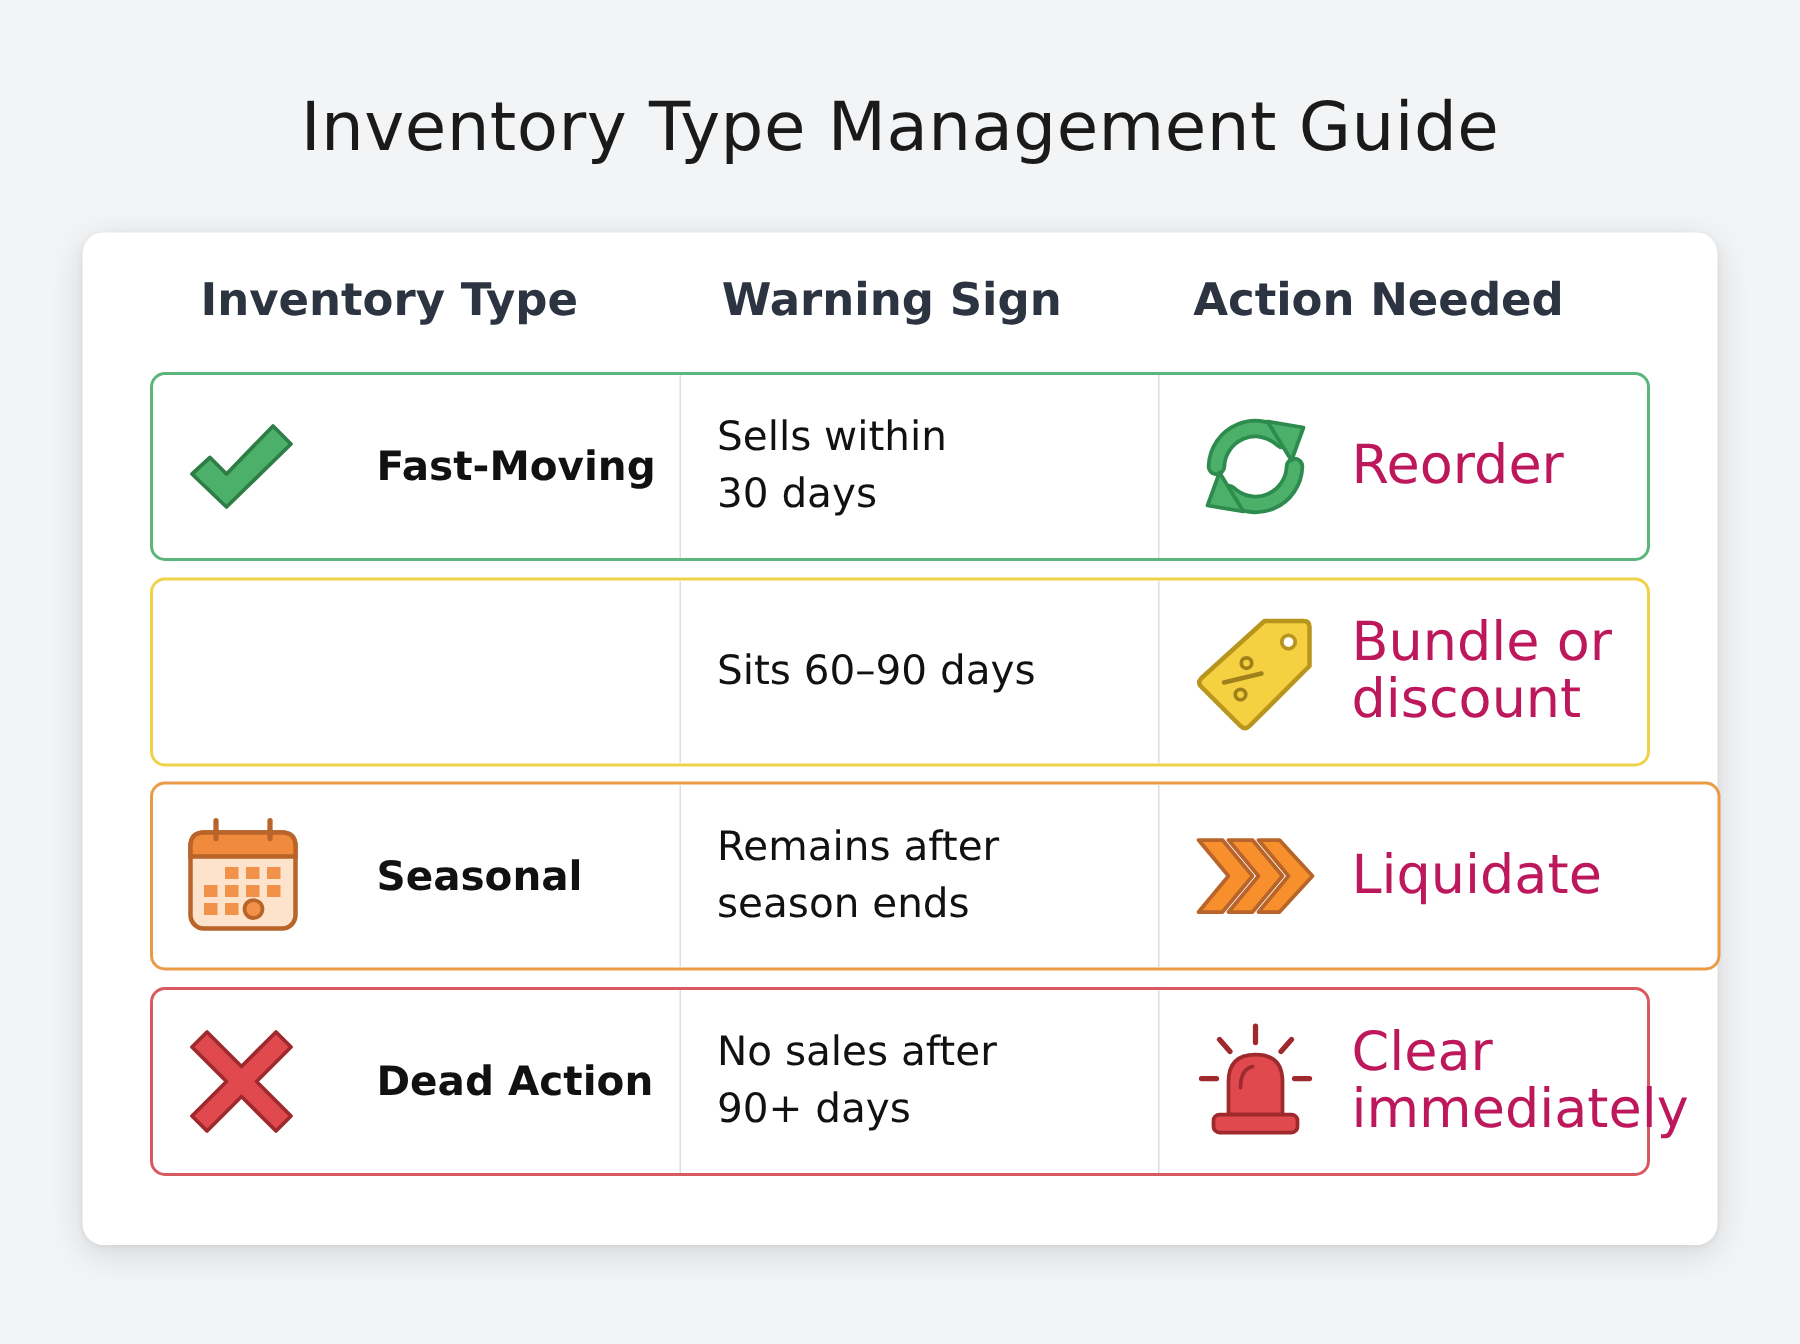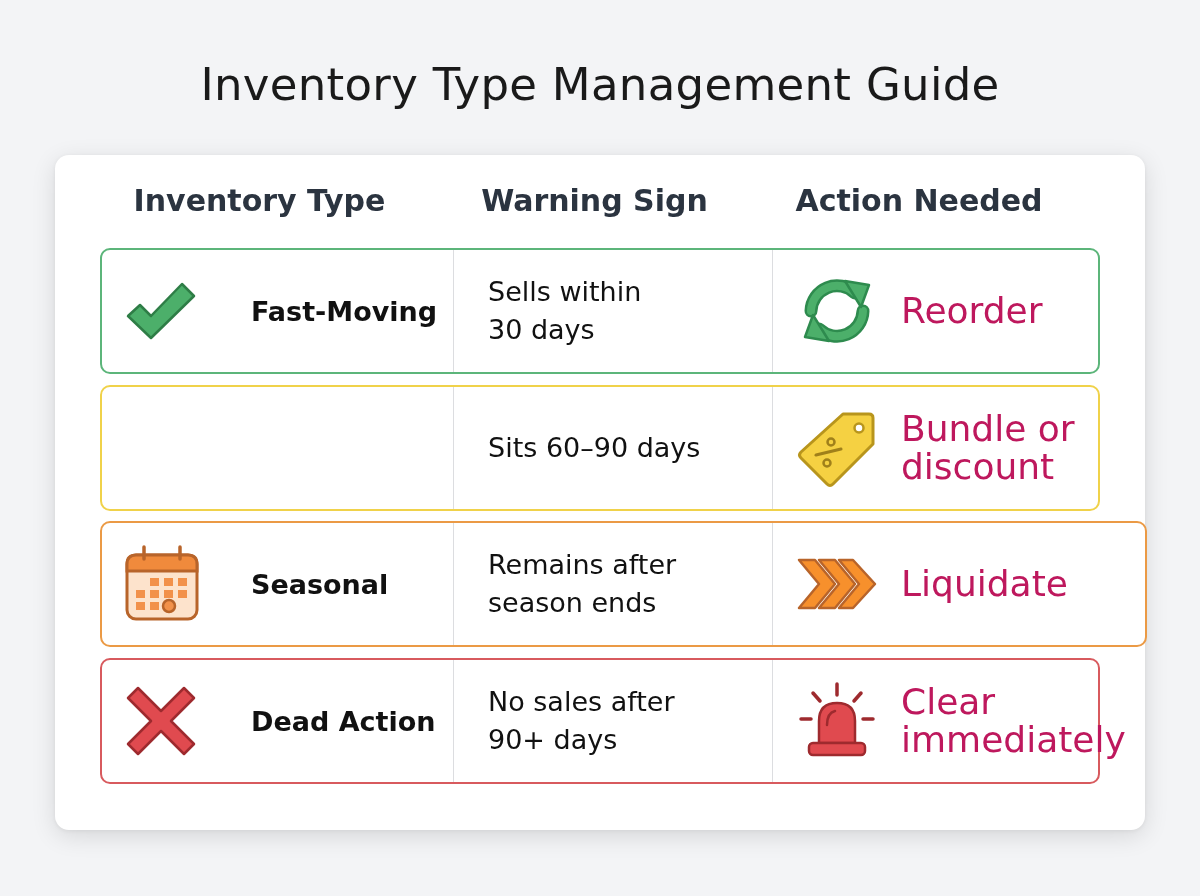--- a/index.html
+++ b/index.html
@@ -35,21 +35,21 @@
     position: absolute; left: 100px; width: 996px; height: 122px;
     border: 2px solid; border-radius: 10px; background: #fff;
   }
   .cell { position: absolute; top: 0; height: 122px; display: flex; align-items: center; }
   .c1 { left: 0; width: 350px; }
   .c2 { left: 351px; width: 318px; border-left: 1.5px solid #dcdde0; }
   .c3 { left: 670px; width: 326px; border-left: 1.5px solid #dcdde0; }
   .icon1 { width: 78px; height: 78px; margin-left: 20px; margin-right: 22px; display: flex; align-items: center; justify-content: center; }
   .icon3 { width: 80px; height: 80px; margin-left: 24px; margin-right: 24px; display: flex; align-items: center; justify-content: center; }
   .type-label { font-size: 27px; font-weight: bold; color: #111; margin-left: 29px; }
-  .warn { font-size: 27px; color: #111; margin-left: 34px; line-height: 38px; white-space: pre-line; }
+  .warn { font-size: 27px; color: #111; margin-left: 24px; line-height: 38px; white-space: pre-line; }
   .action { font-size: 36px; color: #be185d; line-height: 38px; white-space: pre-line; }
 </style>
 </head>
 <body>
 
 <div class="title">Inventory Type Management Guide</div>
 
 <div class="card"></div>
 
 <div class="headers">

